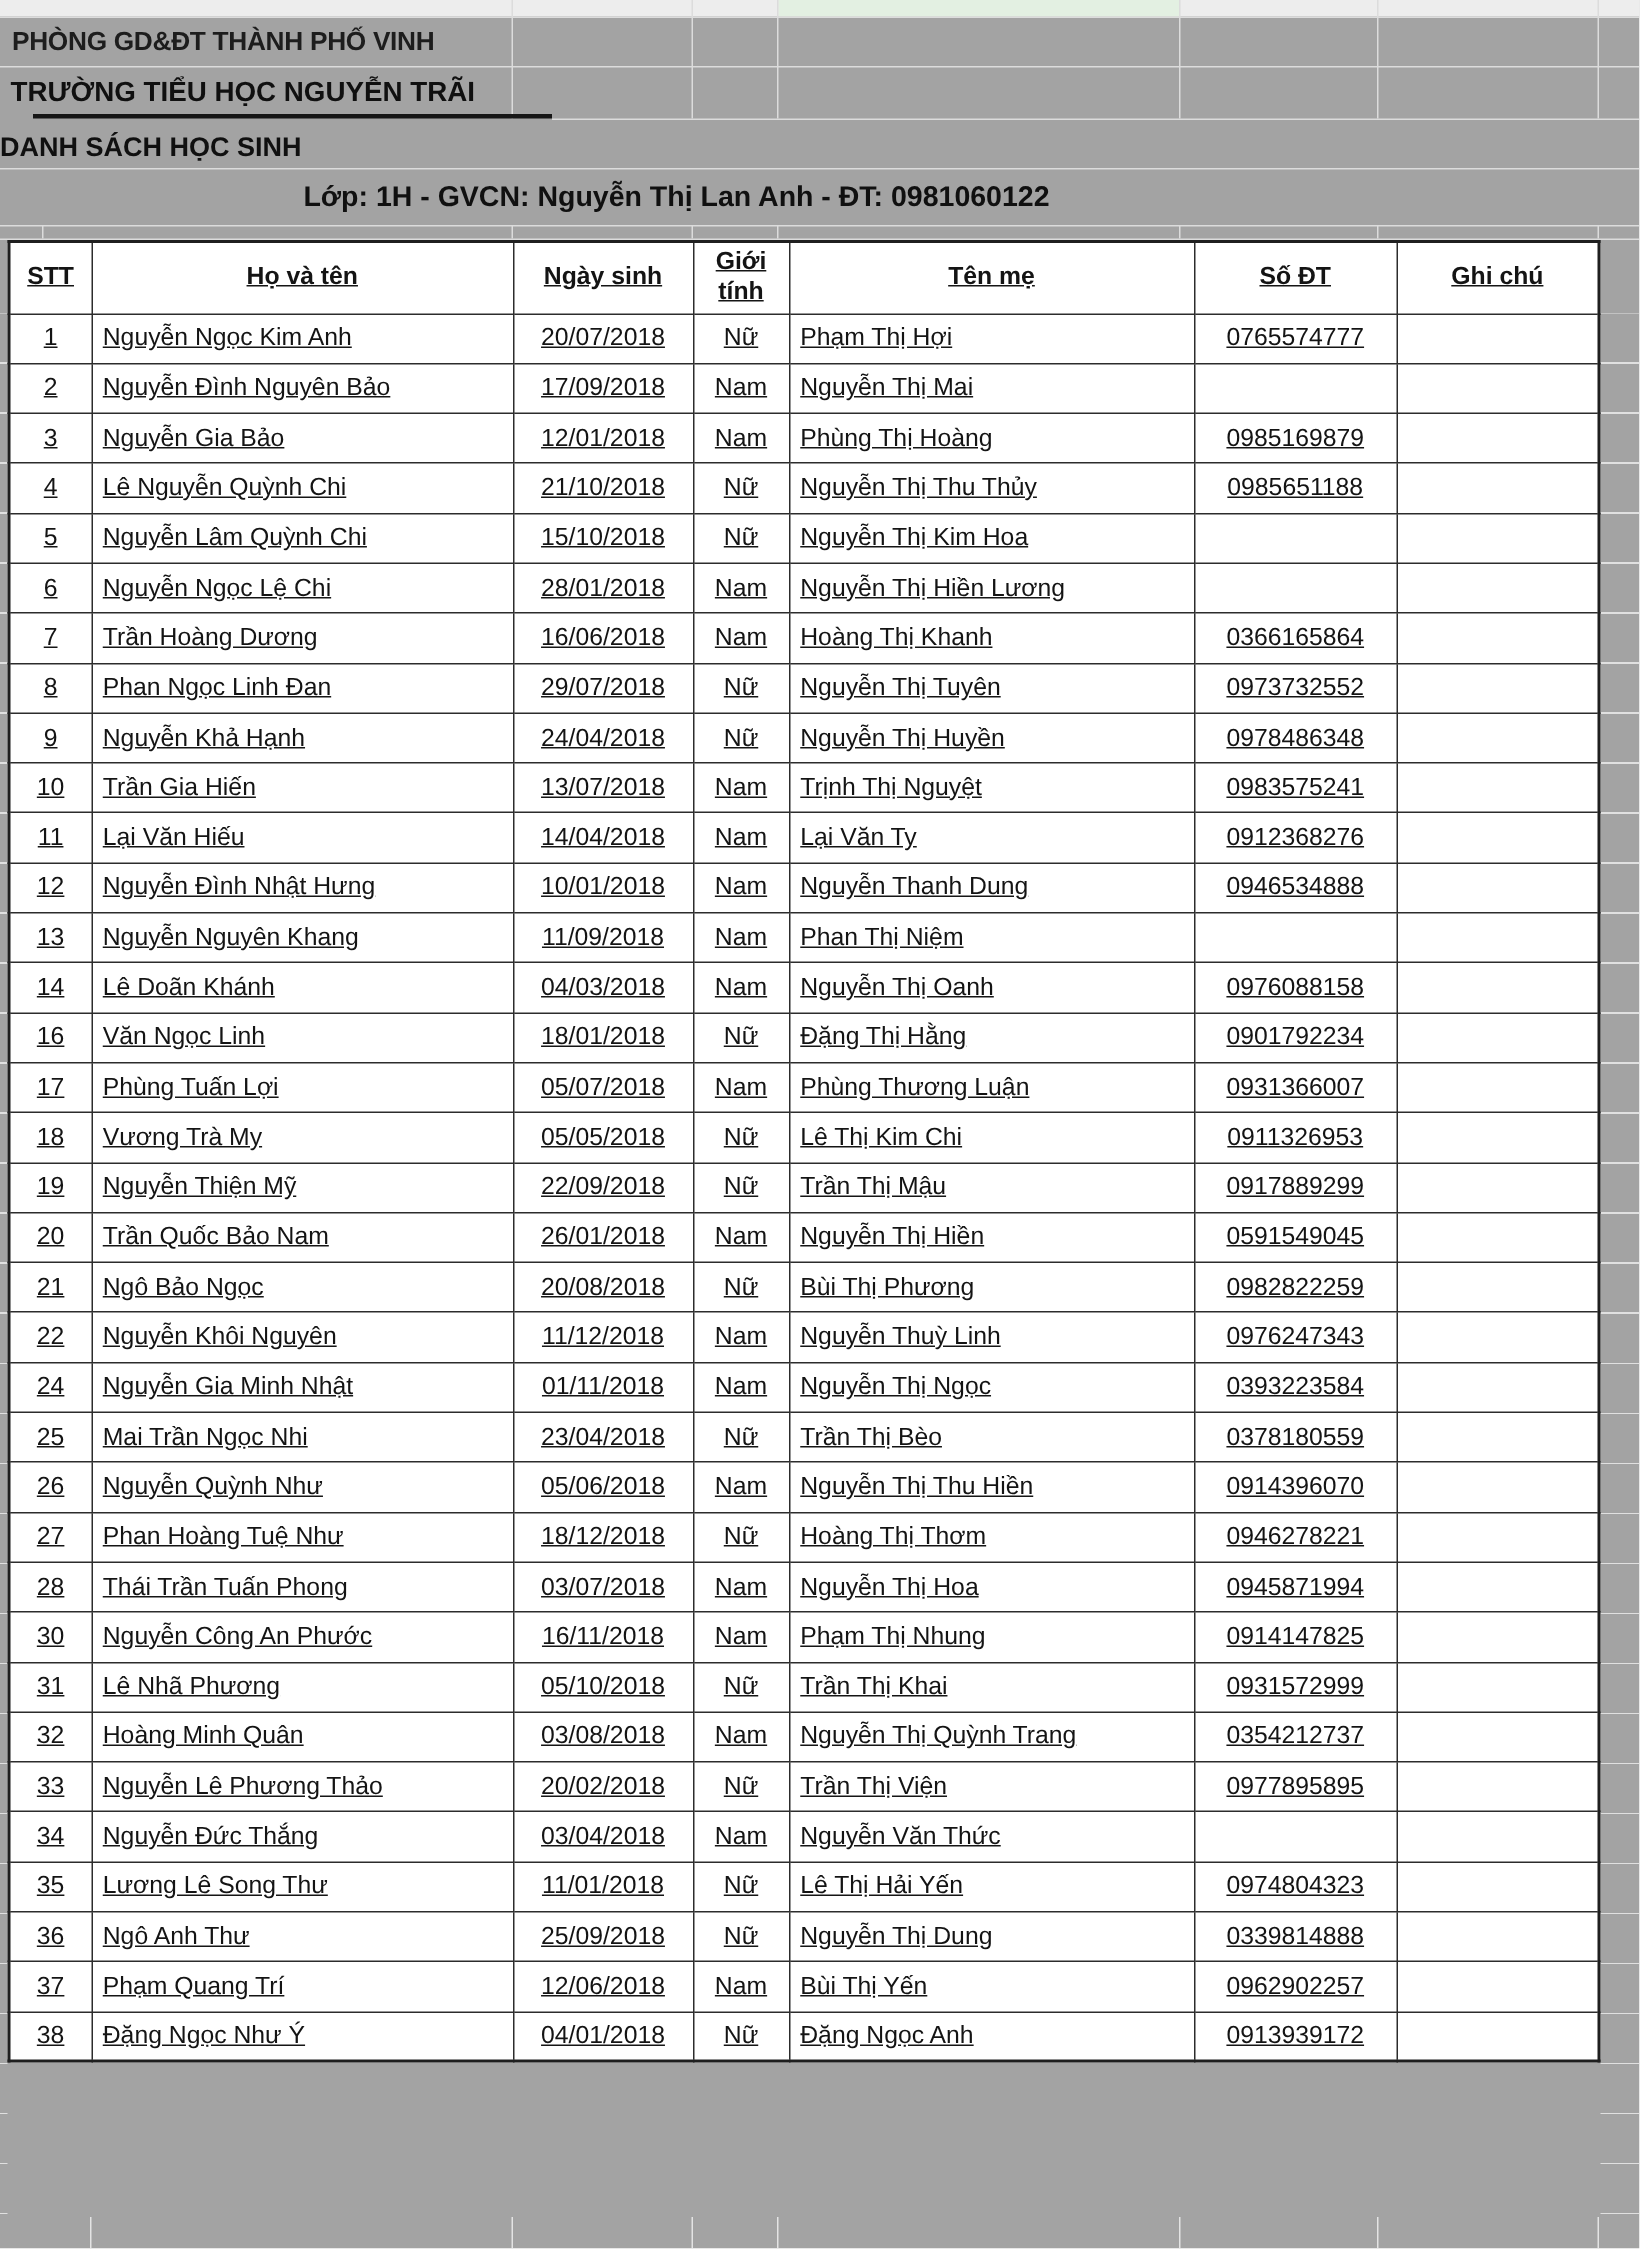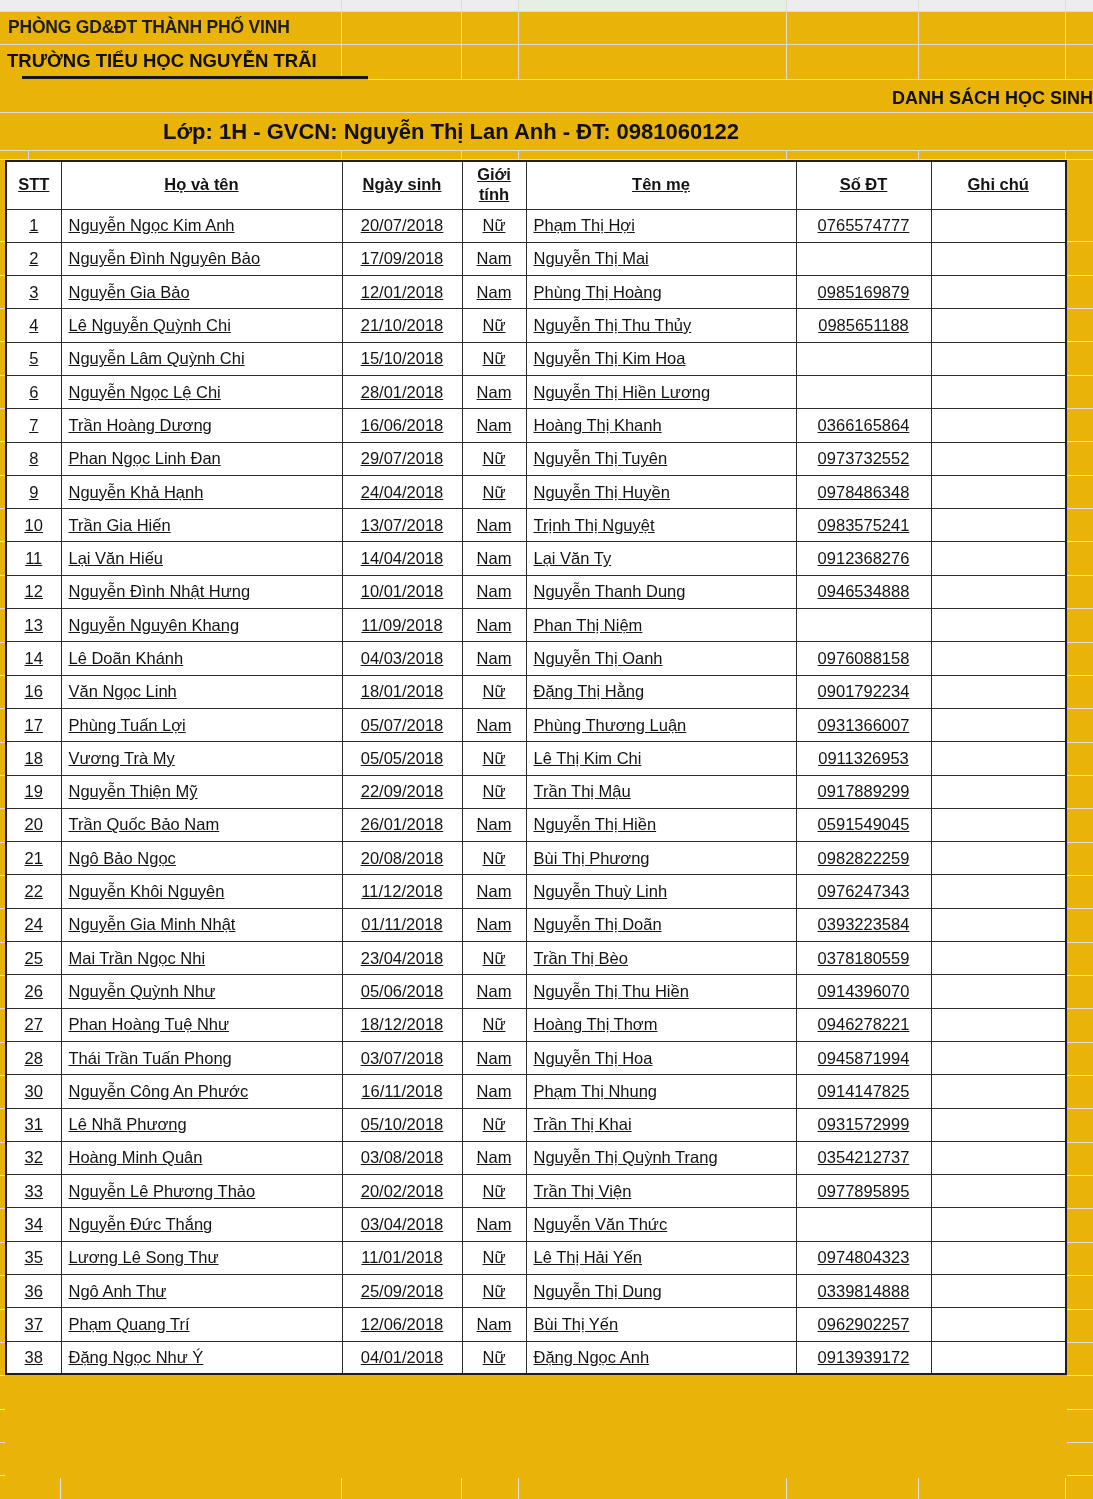--- a/index.html
+++ b/index.html
@@ -1,40 +1,40 @@
 <!DOCTYPE html>
 <html><head>
 <meta charset="utf-8">
 <style>
   * { margin:0; padding:0; box-sizing:border-box; }
   html,body { width:1093px; height:1499px; background:#ffffff;
     font-family:"Liberation Sans","DejaVu Sans",sans-serif; color:#151515; }
-  .page { position:relative; width:1093px; height:1499px; overflow:hidden; background:#eab308; }
+  .page { position:relative; width:1093px; height:1499px; overflow:hidden; background:#a3a3a3; }
 
   
   .top-strip { position:absolute; left:0; top:0; width:1093px; height:11px; background:#ededed; }
   .highlight-cell { position:absolute; left:519px; top:0; width:267px; height:11px; background:#e3f0e2; }
   .hl { position:absolute; height:1px; background:#dcdcdc; }
   .vl { position:absolute; width:1px; background:#dcdcdc; }
   .vl.faint, .hl.faint { background:#e4e4e4; }
   .margin-stubs { position:absolute; top:209px; height:1267px;
     background:repeating-linear-gradient(to bottom, transparent 0px, transparent 32.35px, #e0e0e0 32.35px, #e0e0e0 33.35px); }
   .margin-stubs.right { left:1067px; width:26px; }
   .margin-stubs.left { left:0px; width:5px; }
 
   
   .office { position:absolute; left:8px; top:11px; width:420px; height:33px; line-height:33px;
     font-size:17.5px; font-weight:600; letter-spacing:-0.2px; color:#1d1d1d; white-space:nowrap; }
   .school { position:absolute; left:7px; top:46px; width:460px; height:30px; line-height:30px;
     font-size:18.5px; font-weight:700; color:#101010; white-space:nowrap; }
   .school-underline { position:absolute; left:22px; top:76px; width:346px; height:3px; background:#161616; }
   .doc-title { position:absolute; left:0; top:82px; width:1093px; height:32px; line-height:32px;
-    text-align:right; font-size:18px; font-weight:700; color:#101010; }
+    text-align:left; font-size:18px; font-weight:700; color:#101010; }
   .doc-subtitle { position:absolute; left:0; top:114px; width:902px; height:36px; line-height:36px;
-    text-align:center; font-size:22px; font-weight:700; color:#101010; }
+    text-align:center; font-size:19px; font-weight:700; color:#101010; }
 
   
   table.roster { position:absolute; left:5px; top:160px; width:1060px;
     border-collapse:collapse; table-layout:fixed; background:#ffffff;
     border:2.5px solid #1f1f1f;text-decoration:underline; }
   table.roster col.c0{width:55px} table.roster col.c1{width:281px}
   table.roster col.c2{width:120px} table.roster col.c3{width:64px}
   table.roster col.c4{width:270px} table.roster col.c5{width:135px}
   table.roster col.c6{width:135px}
   table.roster th, table.roster td { border:1.6px solid #2c2c2c; vertical-align:middle;
@@ -301,21 +301,21 @@
           <td class="al-center">Nam</td>
           <td class="al-left">Nguyễn Thuỳ Linh</td>
           <td class="al-center">0976247343</td>
           <td class="al-center"></td>
         </tr>
         <tr>
           <td class="al-center">24</td>
           <td class="al-left">Nguyễn Gia Minh Nhật</td>
           <td class="al-center">01/11/2018</td>
           <td class="al-center">Nam</td>
-          <td class="al-left">Nguyễn Thị Doãn</td>
+          <td class="al-left">Nguyễn Thị Ngọc</td>
           <td class="al-center">0393223584</td>
           <td class="al-center"></td>
         </tr>
         <tr>
           <td class="al-center">25</td>
           <td class="al-left">Mai Trần Ngọc Nhi</td>
           <td class="al-center">23/04/2018</td>
           <td class="al-center">Nữ</td>
           <td class="al-left">Trần Thị Bèo</td>
           <td class="al-center">0378180559</td>

